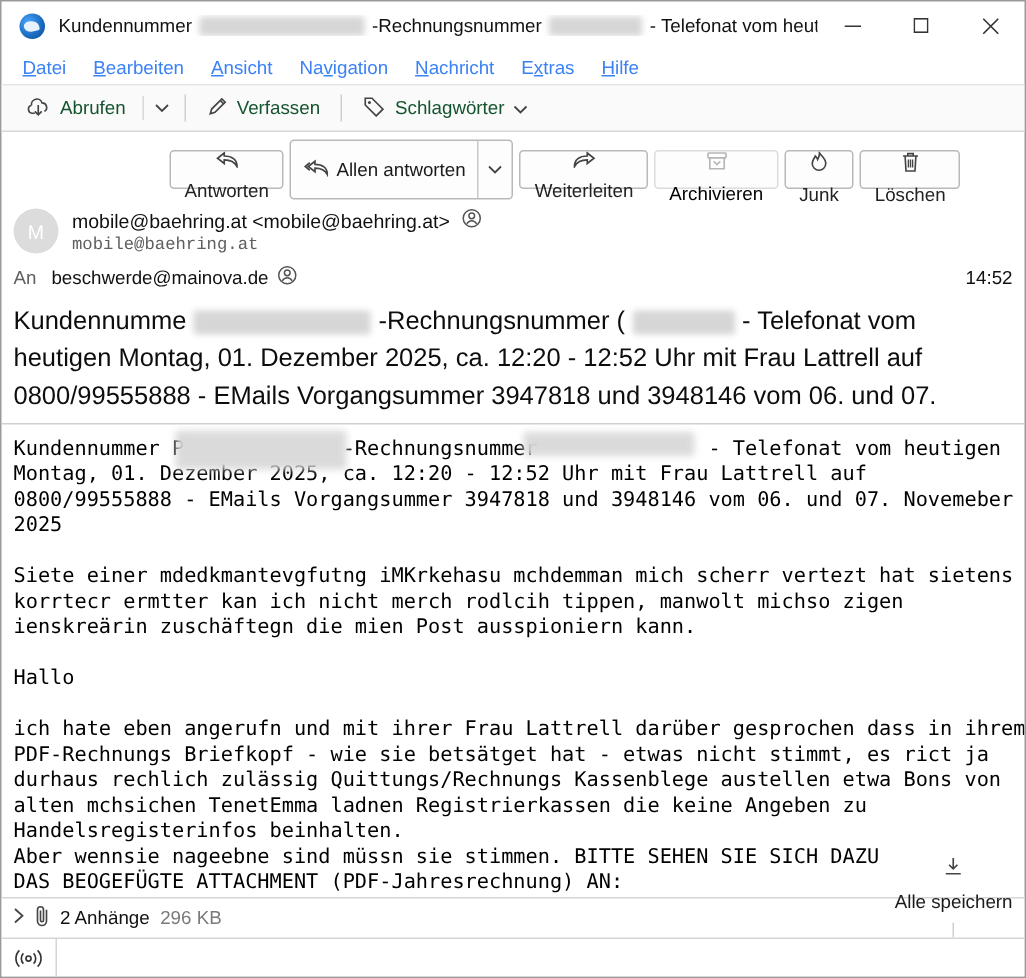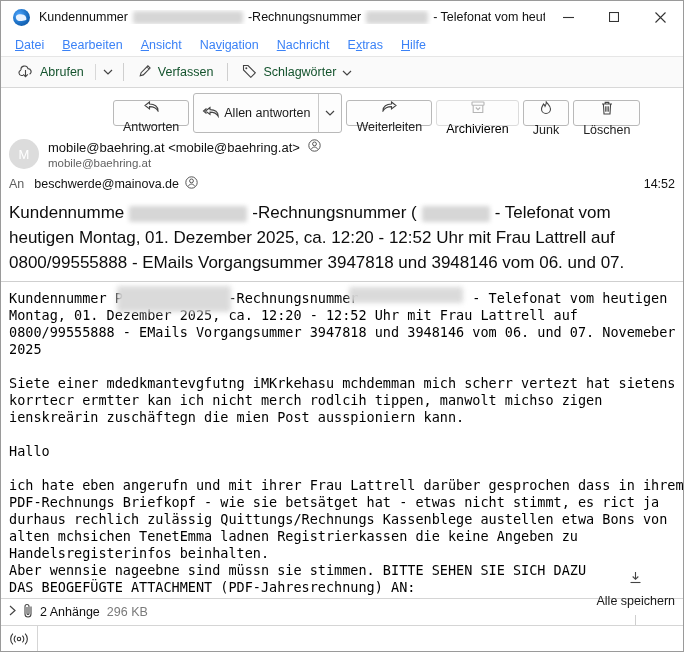--- a/index.html
+++ b/index.html
@@ -41,21 +41,21 @@
     border:1px solid #b9b9b9; border-radius:3px; background:#fdfdfd; font-size:12.5px; color:#222; white-space:nowrap;flex-direction:column; }
   .abtn.disabled { color:#000000; border-color:#dcdcdc; }
   .split { display:inline-flex; align-items:stretch; height:40px; border:1px solid #b9b9b9; border-radius:3px; background:#fdfdfd; }
   .split .main { display:inline-flex; align-items:center; gap:5px; padding:0 8px; font-size:12.5px; }
   .split .drop { display:inline-flex; align-items:center; padding:0 6px; border-left:1px solid #c9c9c9; }
   .fromrow { display:flex; margin-top:6px; }
   .avatar { width:30px; height:30px; border-radius:50%; background:#dcdcdc; color:#ffffff;
     display:flex; align-items:center; justify-content:center; font-size:13px; flex:0 0 auto; }
   .fromtext { margin-left:9px; }
   .fromline { font-size:13px; color:#111; display:flex; align-items:center; gap:8px; }
-  .fromaddr { font-size:11.5px; color:#5f5f5f; margin-top:2px; }
+  .fromaddr { font-size:11.5px; color:#5f5f5f; margin-top:2px;font-family:Liberation Mono, monospace; }
   .torow { display:flex; align-items:center; margin-top:7px; font-size:12.5px; }
   .to-label { color:#5f5f5f; margin-right:10px; }
   .to-addr { color:#111; margin-right:6px; }
   .msg-time { margin-left:auto; color:#111; }
   .subject { margin-top:8px; font-size:17px; line-height:25px; color:#0d0d0d; height:75px; overflow:hidden; }
   .r-subj { height:16px; }
   
   .bodyarea { flex:1 1 auto; padding:8px 0 0 8px; font-family:"DejaVu Sans Mono", monospace;
     font-size:13.5px; line-height:17px; color:#000; position:relative; overflow:hidden; }
   .bodyline { white-space:pre; min-height:17px; }

